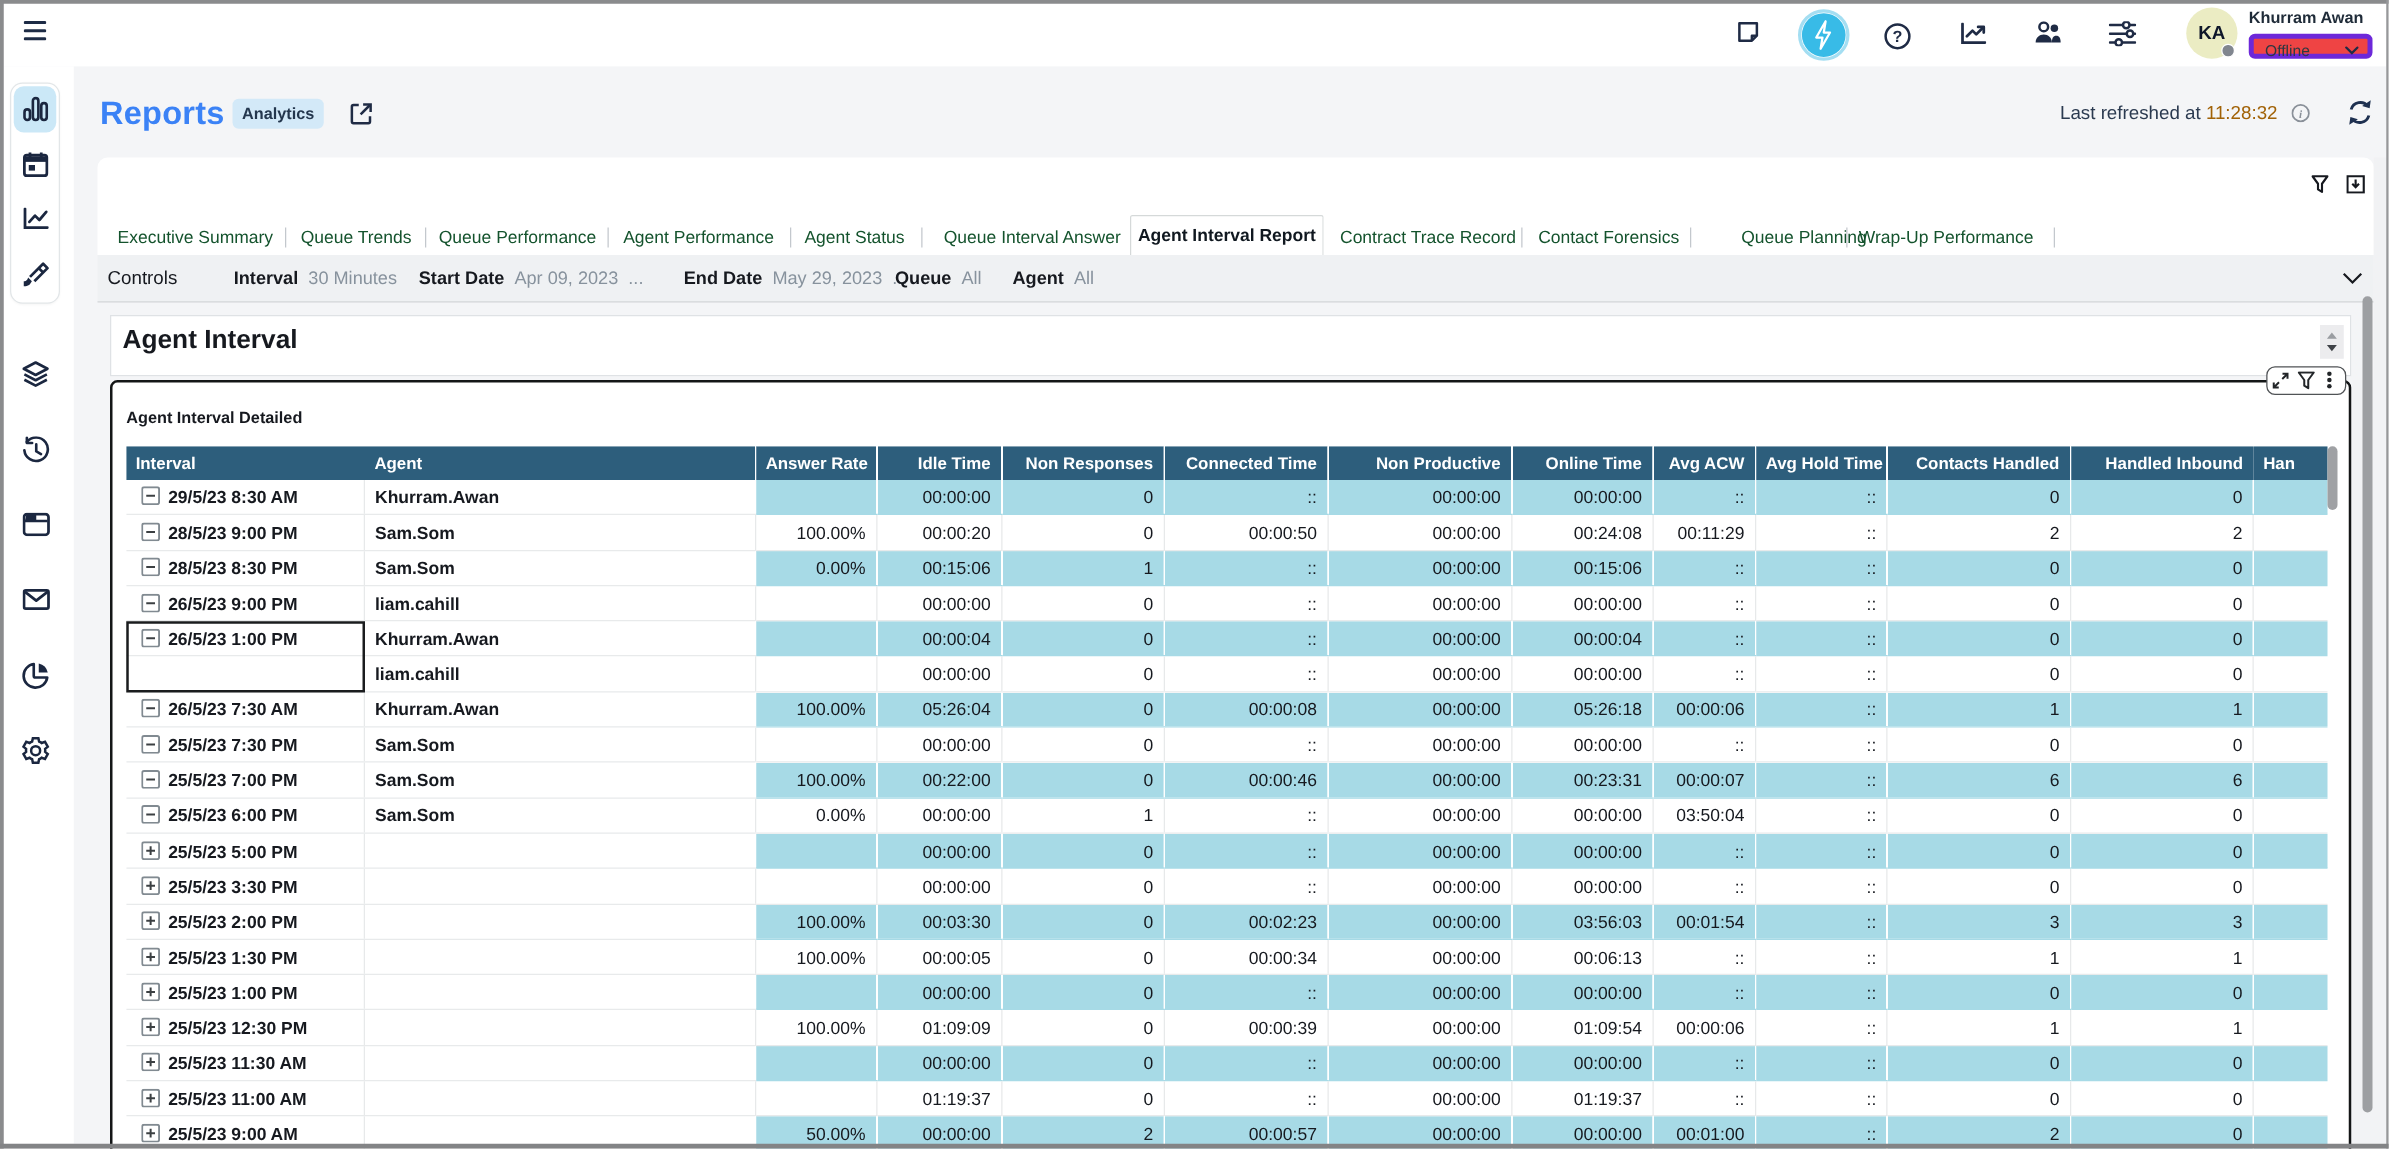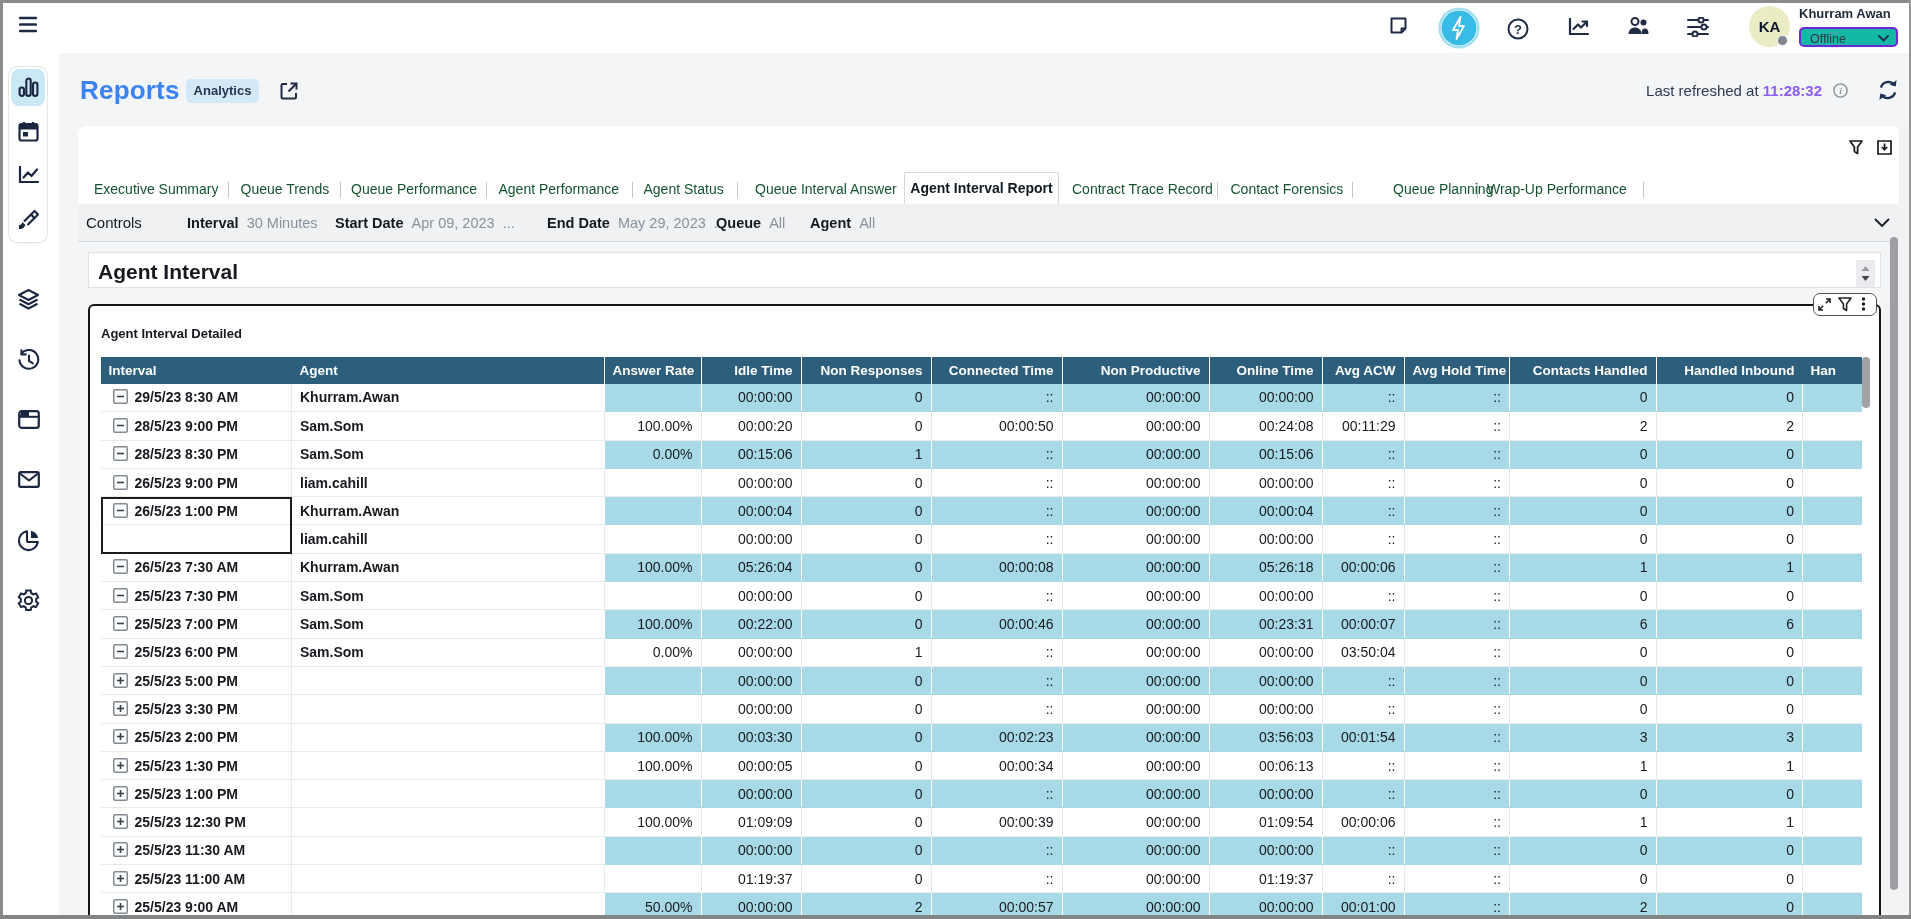--- a/index.html
+++ b/index.html
@@ -16,33 +16,33 @@
   #topbar { left:3px; top:2.5px; width:1905.5px; height:50.5px; background:#fff; z-index:5; }
   
   #pagebg { left:3px; top:53px; width:1905.5px; height:866px; background:#f4f5f7; }
   #sidebar { left:3px; top:53px; width:56px; height:862px; background:#fff; }
   #sidegroup { left:8px; top:66px; width:40px; height:177px; background:#fff; border:1px solid #e2e6e8; border-radius:10px; box-shadow:0 1px 2px rgba(0,0,0,0.04); }
   #sideactive { left:11px; top:69px; width:34px; height:37px; background:#cbe8f7; border-radius:8px; }
   
   #reports-h { left:80px; top:75px; font-size:26px; font-weight:700; color:#3b82f6; letter-spacing:0.2px; }
   #badge { left:186px; top:79px; width:73px; height:24px; background:#d3e9f8; border-radius:5px; text-align:center; line-height:24px; font-size:13px; font-weight:700; color:#24374e; }
   #lastref { right:89px; top:82px; font-size:15px; color:#2b3a50; }
-  #lastref b { font-weight:700; color:#8b5cf6; }
+  #lastref b { font-weight:400; color:#a16207; }
   
   #panel { left:78px; top:126px; width:1820.5px; height:78px; background:#fff; border-radius:8px 8px 0 0; }
   #controls { left:78px; top:204px; width:1820.5px; height:38px; background:#eff1f3; border-bottom:1px solid #d3d6d9; font-size:14.5px; color:#16191f; }
   #controls .lbl { font-weight:700; }
   #controls .val { color:#87929d; }
   .ctl { position:absolute; top:0; line-height:38px; white-space:nowrap; }
   
   .tab { position:absolute; top:175px; height:29px; line-height:29px; font-size:14px; color:#14532d; white-space:nowrap; z-index:6; }
   .tabsep { position:absolute; top:182px; height:16px; width:1px; background:#c3c8cd; z-index:6; }
   #activetab { left:904px; top:171.5px; width:155px; height:32.5px; background:#fff; border:1px solid #d5d9d9; border-bottom:none; border-radius:2px 2px 0 0; text-align:center; line-height:31px; font-size:14px; font-weight:700; color:#101820; z-index:7; }
   
-  #aic { left:88px; top:252px; width:1793px; height:36px; background:#fff; border:1px solid #dfe2e5; }
+  #aic { left:88px; top:252px; width:1793px; height:49px; background:#fff; border:1px solid #dfe2e5; }
   #aic h2 { position:absolute; left:9px; top:7px; font-size:21px; font-weight:700; color:#16191f; }
   #spinner { left:1856px; top:260px; width:19px; height:27px; background:#ececee; }
   
   #detail { left:88px; top:304px; width:1793px; height:625px; background:#fff; border:2.5px solid #141617; border-radius:6px; }
   #detail h3 { position:absolute; left:11px; top:20px; font-size:13px; font-weight:700; color:#16191f; }
   #chip { left:1813px; top:292.5px; width:64px; height:23px; background:#fff; border:1.5px solid #505356; border-radius:7px; z-index:10; }
   
   #track1 { left:1898.5px; top:126px; width:10px; height:178px; background:#f1f2f4; }
   #track2 { left:1882px; top:304px; width:26.5px; height:611px; background:#f2f3f5; }
   #thumb { left:1889.5px; top:237px; width:8px; height:653px; background:#9d9fa2; border-radius:4px; z-index:12; }
@@ -648,21 +648,21 @@
         <line x1="1" y1="17" x2="21" y2="17"></line>
     </g>
     <circle cx="14" cy="3" r="2.6" fill="#fff" stroke="#1f2b45" stroke-width="2"></circle>
     <circle cx="17" cy="10" r="2.6" fill="#fff" stroke="#1f2b45" stroke-width="2"></circle>
     <circle cx="8" cy="17" r="2.6" fill="#fff" stroke="#1f2b45" stroke-width="2"></circle>
   </svg>
 
   <div class="abs" style="left:1749px;top:6px;width:41px;height:41px;border-radius:50%;background:#ebecc3;text-align:center;line-height:41px;font-size:15px;font-weight:700;color:#0f172a;">KA</div>
   <div class="abs" style="left:1777px;top:35px;width:10.5px;height:10.5px;border-radius:50%;background:#81868f;border:1px solid #fff;"></div>
   <div class="abs" style="left:1799px;top:7px;font-size:13px;line-height:13px;font-weight:700;color:#1f2b38;white-space:nowrap;text-align:right;">Khurram Awan</div>
-  <div class="abs" style="left:1799px;top:27px;width:99px;height:20px;border:2px solid #6d28d9;border-radius:5px;background:#14b8a6;">
+  <div class="abs" style="left:1799px;top:27px;width:99px;height:20px;border:4px solid #6d28d9;border-radius:5px;background:#ef4444;">
     <span style="position:absolute;left:9px;top:3px;font-size:12.5px;color:#2f3741;">Offline</span>
     <svg class="abs" style="right:7px;top:6px;" width="11" height="7" viewBox="0 0 11 7">
         <path d="M1 1 l4.5 4.5 L10 1" fill="none" stroke="#1f2b45" stroke-width="1.8" stroke-linecap="round"></path>
       </svg>
   </div>
 
   <svg class="abs" style="left:279px;top:81px;" width="20" height="20" viewBox="0 0 20 20">
     <path d="M8 3 H3.8 C3 3 2.5 3.5 2.5 4.3 V16.2 C2.5 17 3 17.5 3.8 17.5 H15.7 C16.5 17.5 17 17 17 16.2 V12" fill="none" stroke="#1f2b45" stroke-width="2"></path>
     <path d="M11.5 2.5 h6 v6" fill="none" stroke="#1f2b45" stroke-width="2"></path>
     <path d="M17 3 L9.5 10.5" fill="none" stroke="#1f2b45" stroke-width="2"></path>

